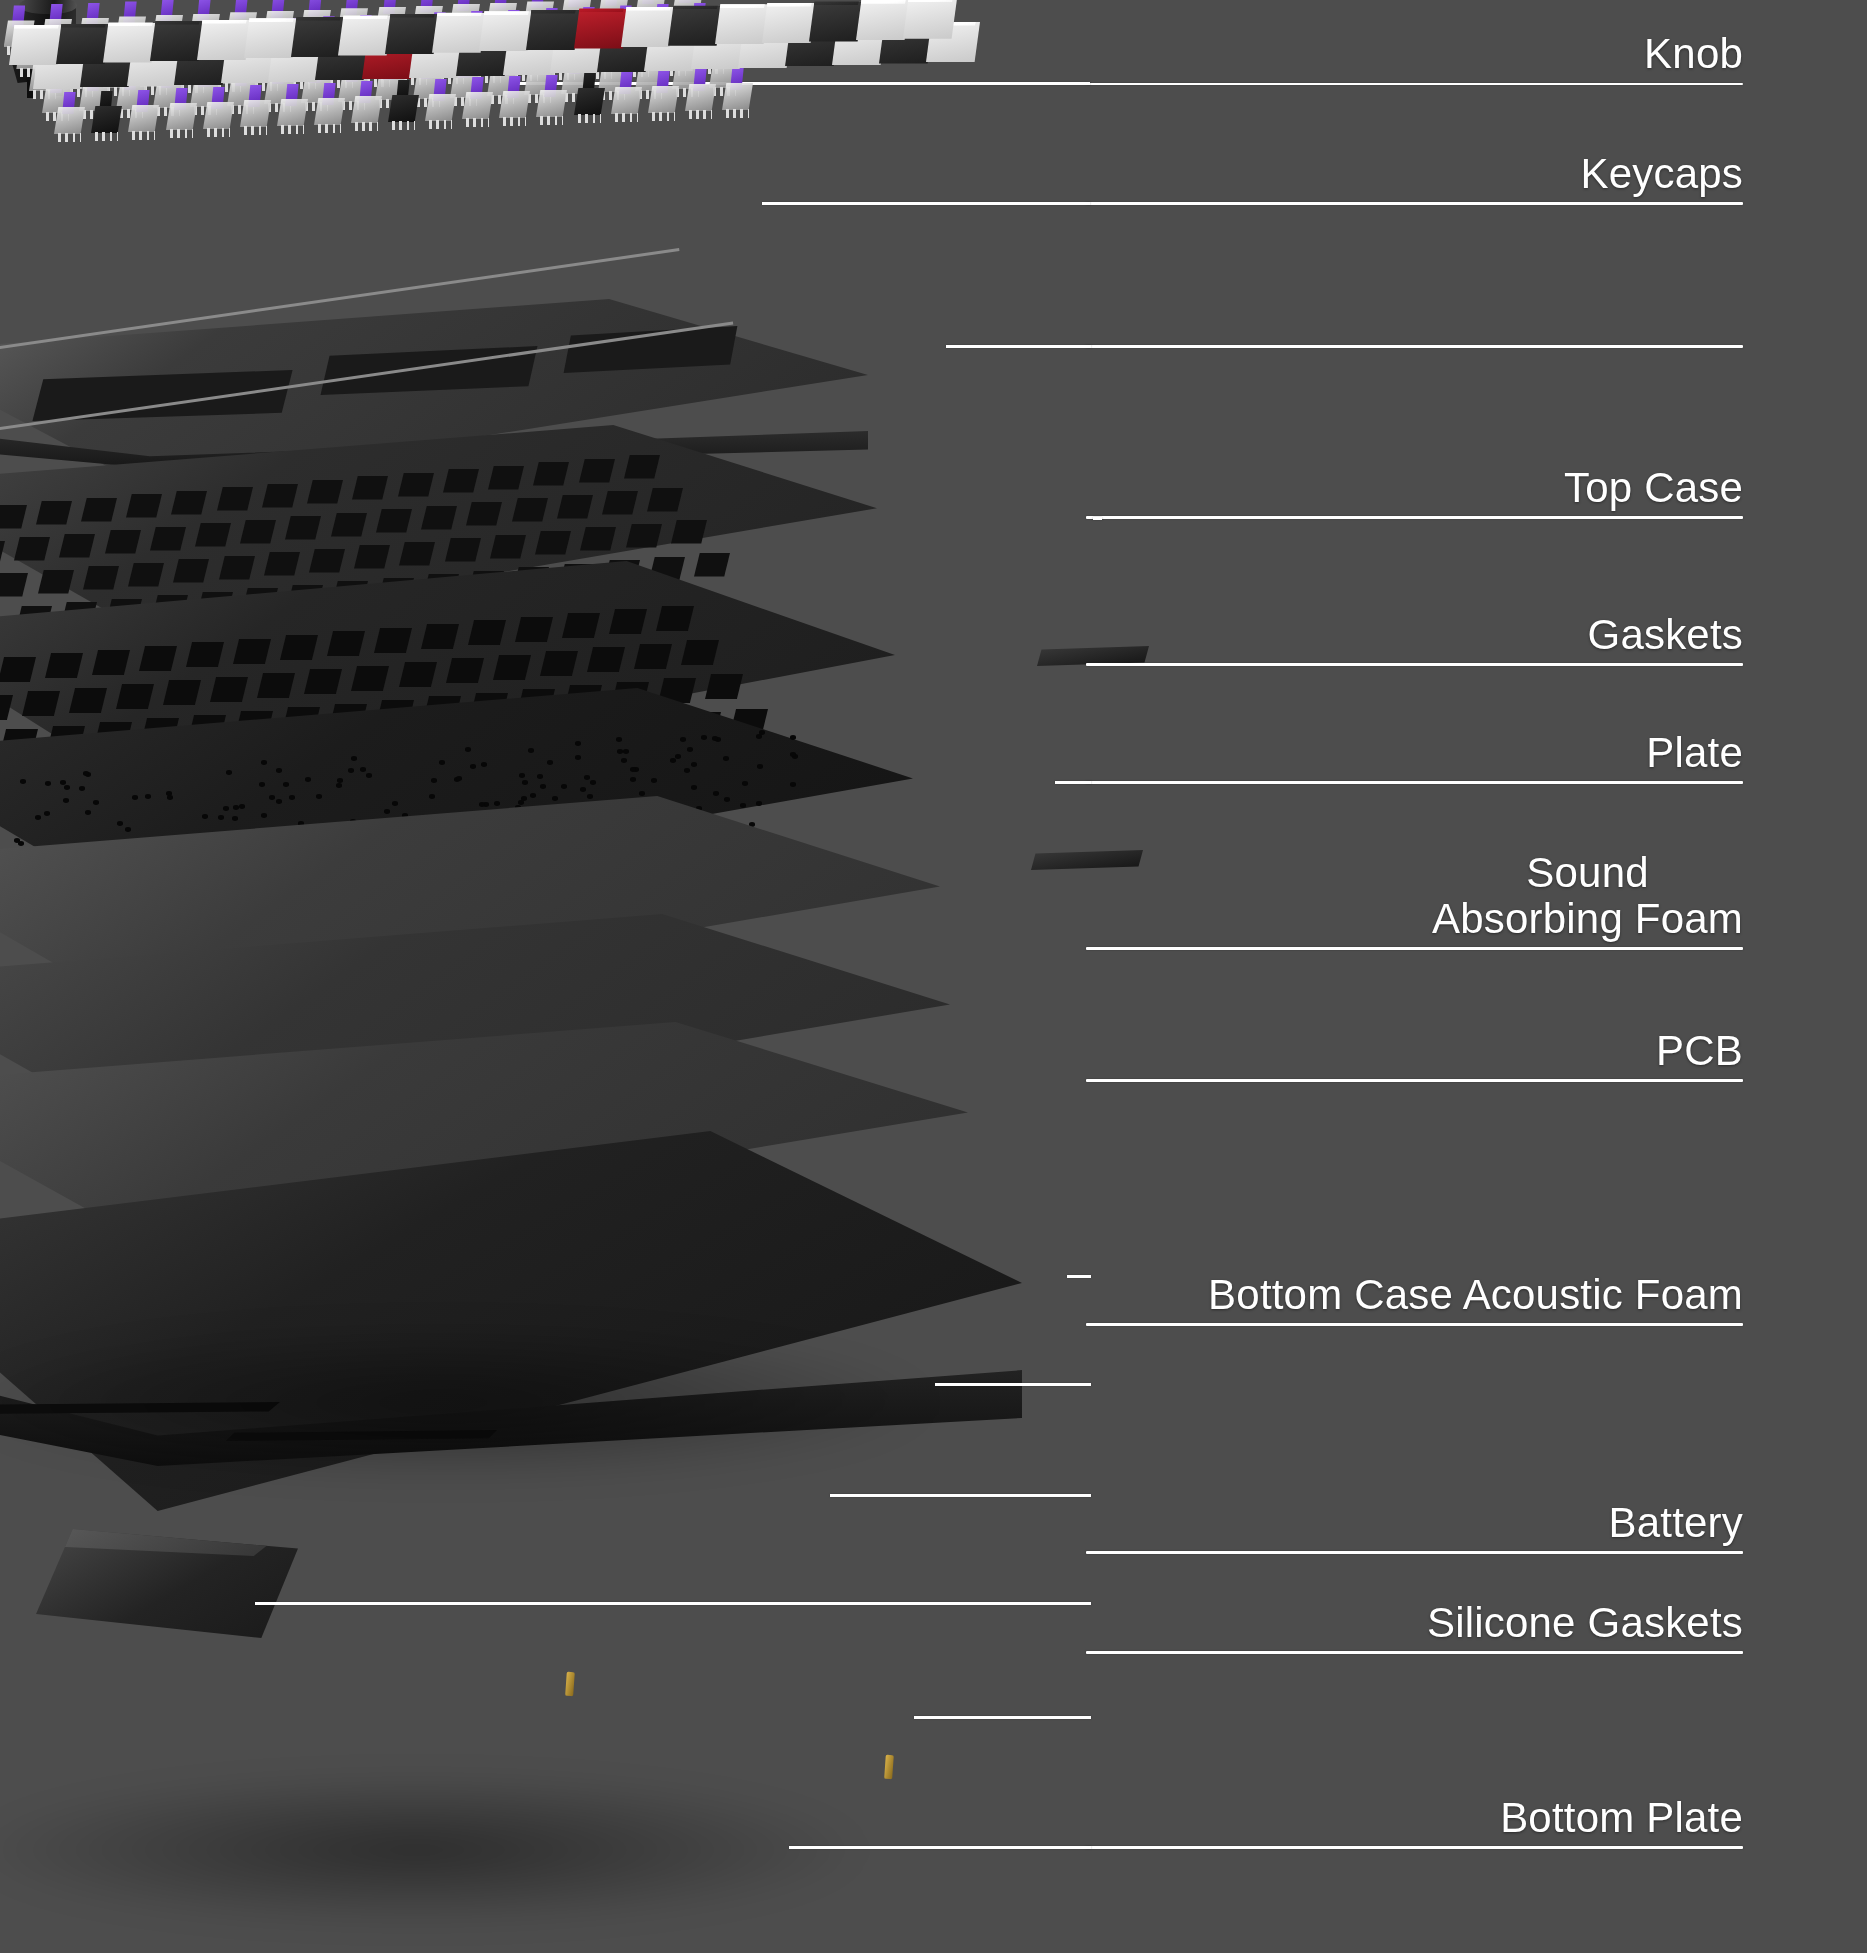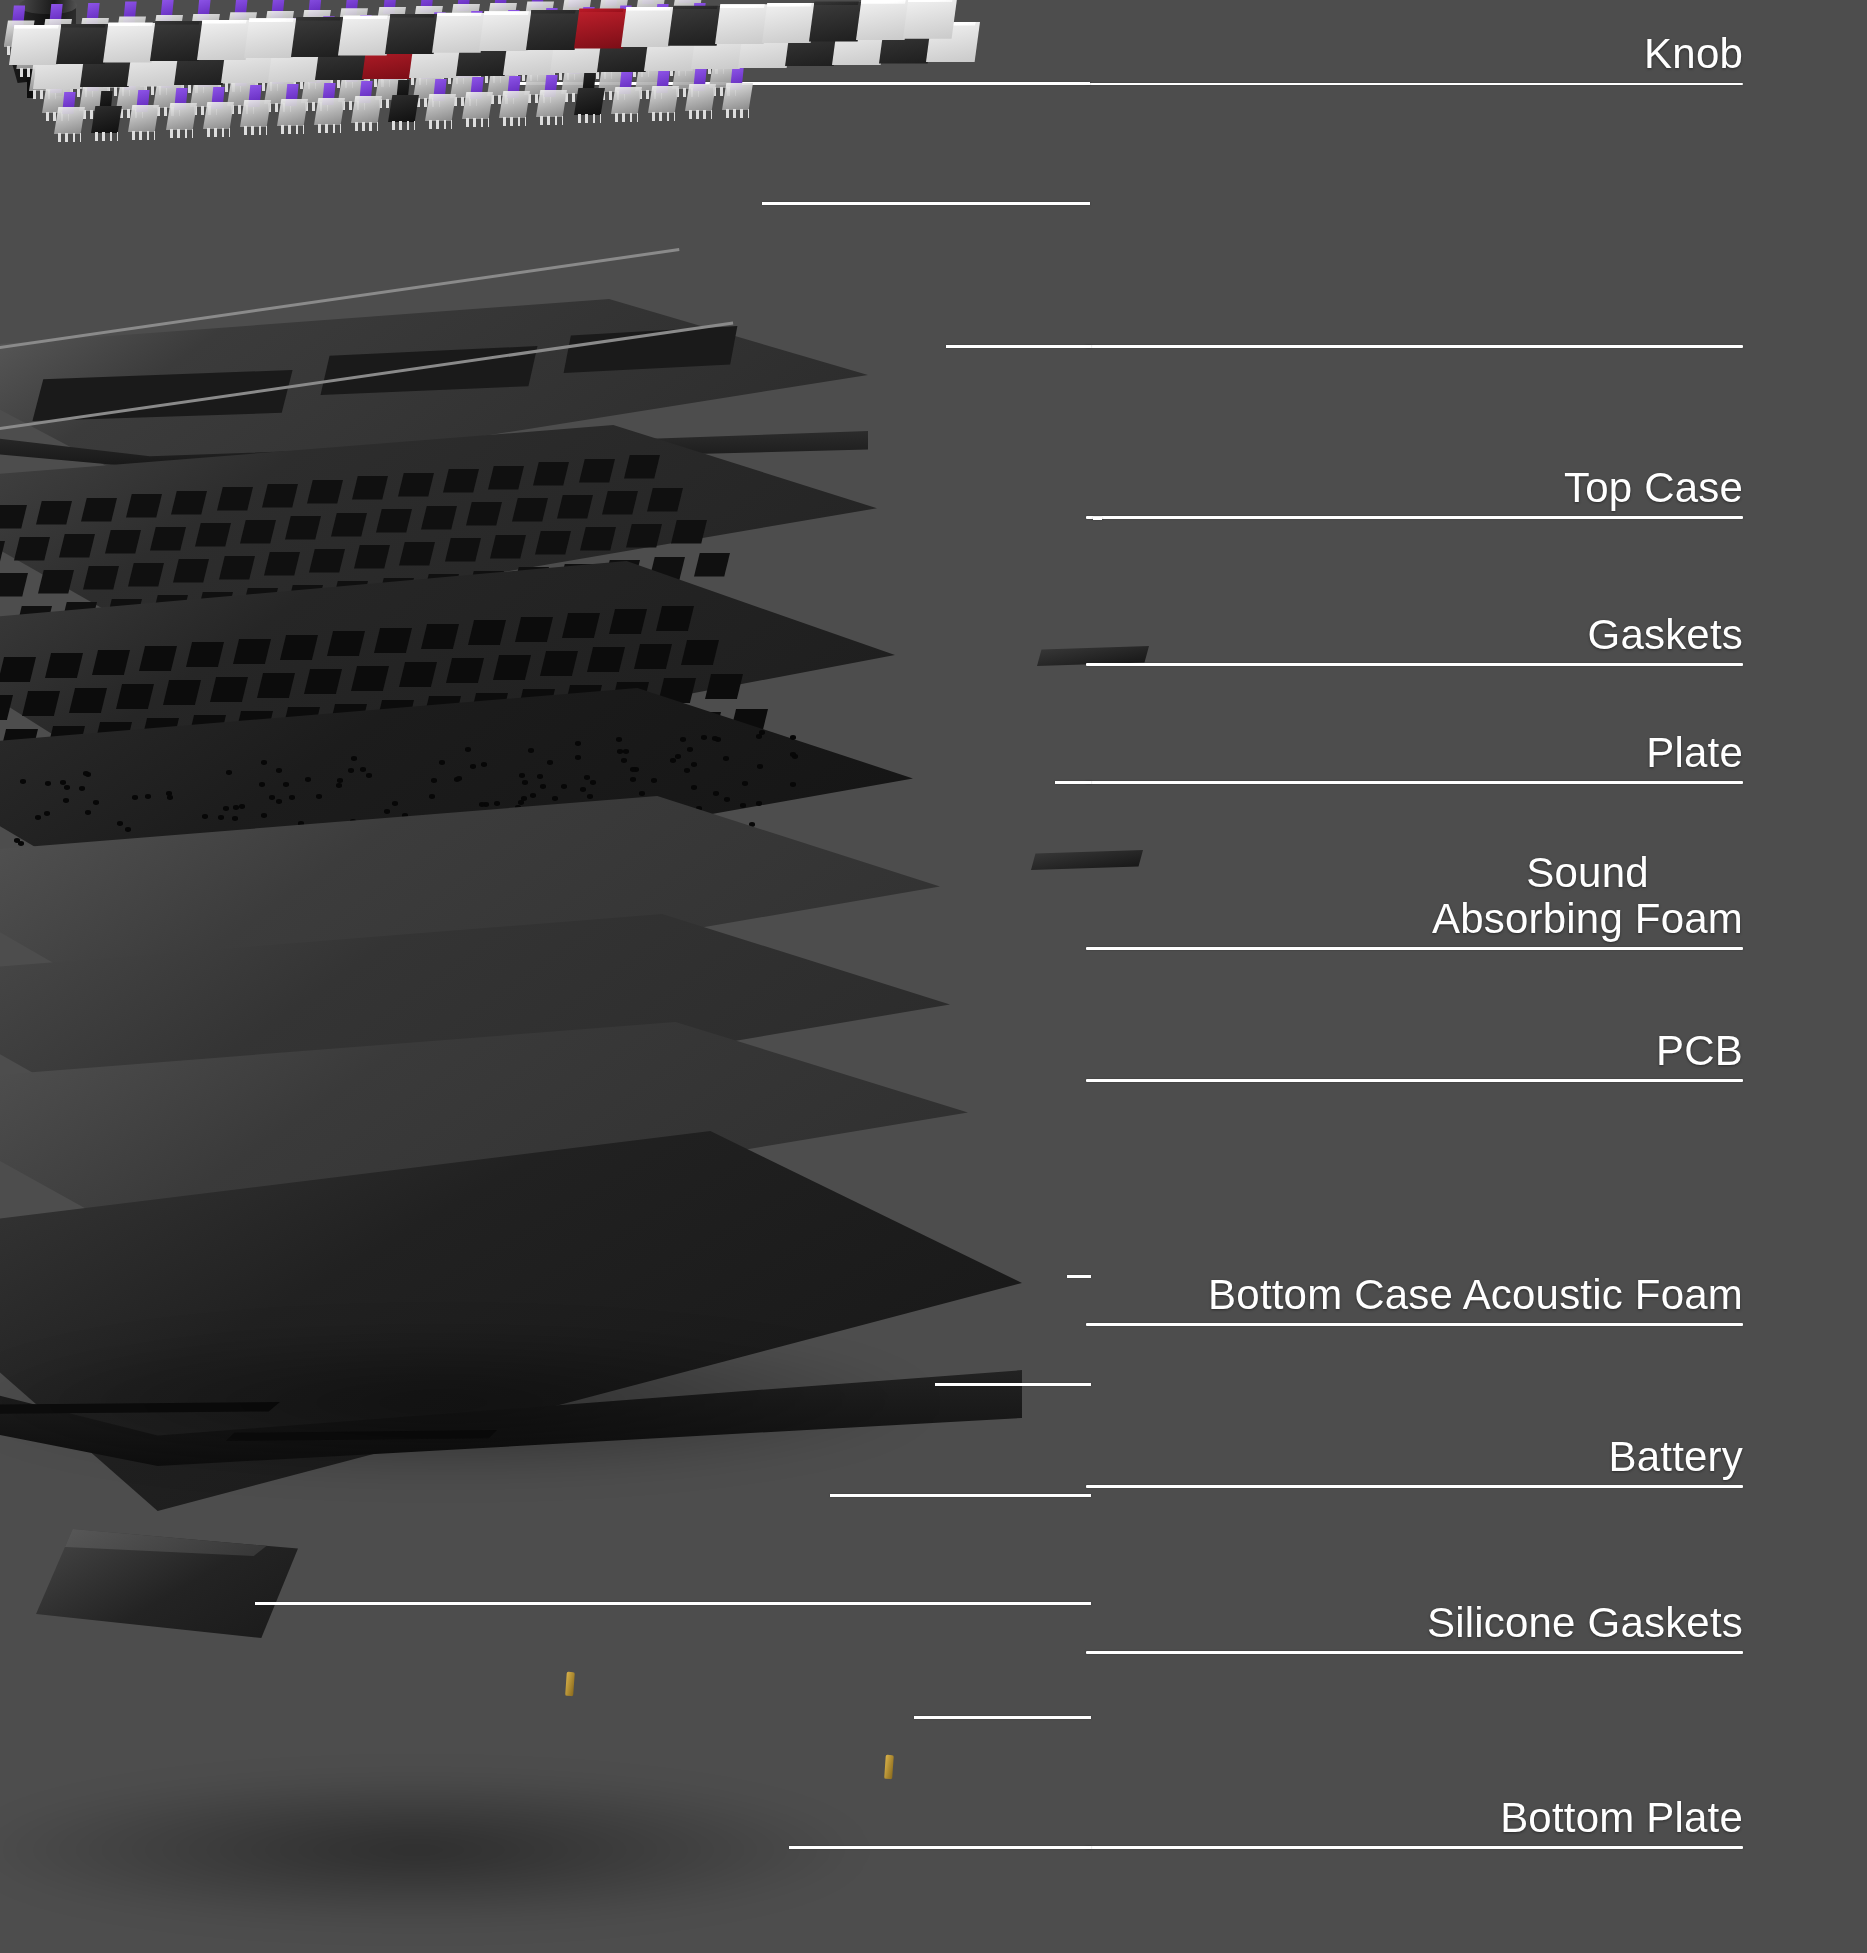--- a/index.html
+++ b/index.html
@@ -1195,20 +1195,24 @@
   </div>
 
   <div class="label-layer">
 
     <div class="callout" style="left:1086px;top:7.2px;width:657px;height:78px;">
       <div class="txt">Knob</div>
       <div class="rule" style="width:657px;"></div>
     </div>
     <div class="leader" style="left:516px;top:82px;width:574px;"></div>
 
+    <div class="callout" style="left:1086px;top:127px;width:657px;height:78px;">
+      <div class="txt">Keycaps</div>
+      <div class="rule" style="width:657px;"></div>
+    </div>
     <div class="leader" style="left:762px;top:202px;width:328px;"></div>
 
     <div class="callout" style="left:1086px;top:270px;width:657px;height:78px;">
       <div class="rule" style="width:657px;"></div>
     </div>
     <div class="leader" style="left:946px;top:345px;width:145px;"></div>
 
     <div class="callout" style="left:1086px;top:441px;width:657px;height:78px;">
       <div class="txt">Top Case</div>
       <div class="rule" style="width:657px;"></div>
@@ -1243,21 +1247,21 @@
     <div class="leader" style="left:1067px;top:1275px;width:23.5px;"></div>
 
     <div class="callout" style="left:1086px;top:1248px;width:657px;height:78px;">
       <div class="txt">Bottom Case Acoustic Foam</div>
       <div class="rule" style="width:657px;"></div>
     </div>
     <div class="leader" style="left:935px;top:1383px;width:156px;"></div>
 
     <div class="leader" style="left:830px;top:1494px;width:261px;"></div>
 
-    <div class="callout" style="left:1086px;top:1410px;width:657px;height:78px;">
+    <div class="callout" style="left:1086px;top:1476px;width:657px;height:78px;">
       <div class="txt">Battery</div>
       <div class="rule" style="width:657px;"></div>
     </div>
     <div class="leader" style="left:255px;top:1602px;width:836px;"></div>
 
     <div class="callout" style="left:1086px;top:1576px;width:657px;height:78px;">
       <div class="txt">Silicone Gaskets</div>
       <div class="rule" style="width:657px;"></div>
     </div>
     <div class="leader" style="left:914px;top:1716px;width:177px;"></div>

